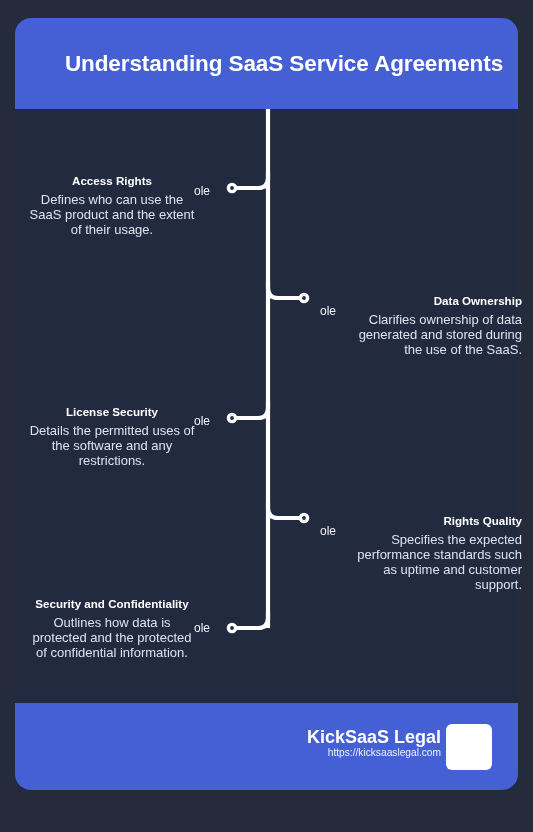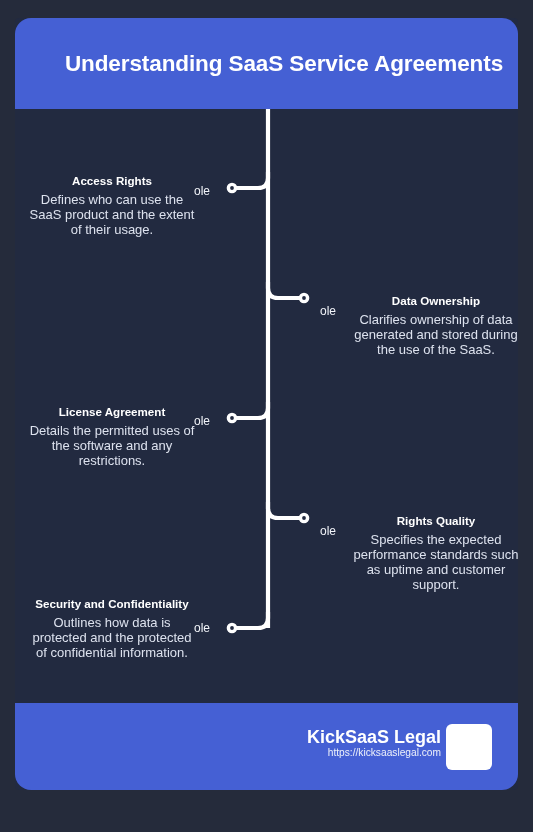--- a/index.html
+++ b/index.html
@@ -62,21 +62,21 @@
   }
   
   .item {
     position: absolute;
   }
   .item-text {
     position: absolute;
     width: 172px;
   }
   .item-left .item-text { text-align: center; }
-  .item-right .item-text { text-align: center; }
+  .item-right .item-text { text-align: right; }
   .item-title {
     color: #ffffff;
     font-size: 11.6px;
     font-weight: bold;
     line-height: 14.5px;
     margin: 0 0 3px 0;
   }
   .item-desc {
     color: #dde2ee;
     font-size: 13px;
@@ -180,21 +180,21 @@
   <div class="item item-right">
     <div class="item-text" style="left:350px; top:294px;">
       <p class="item-title">Data Ownership</p>
       <p class="item-desc">Clarifies ownership of data generated and stored during the use of the SaaS.</p>
     </div>
     <div class="node-label" style="left:320px; top:305px;">ole</div>
   </div>
 
   <div class="item item-left">
     <div class="item-text" style="left:26px; top:405px;">
-      <p class="item-title">License Agreement</p>
+      <p class="item-title">License Security</p>
       <p class="item-desc">Details the permitted uses of the software and any restrictions.</p>
     </div>
     <div class="node-label" style="left:194px; top:415px;">ole</div>
   </div>
 
   <div class="item item-right">
     <div class="item-text" style="left:350px; top:514px;">
       <p class="item-title">Rights Quality</p>
       <p class="item-desc">Specifies the expected performance standards such as uptime and customer support.</p>
     </div>

